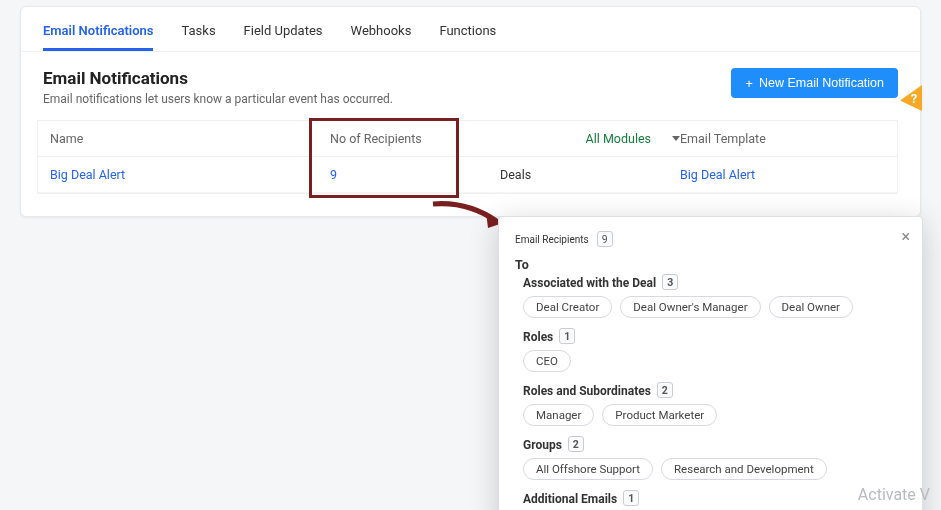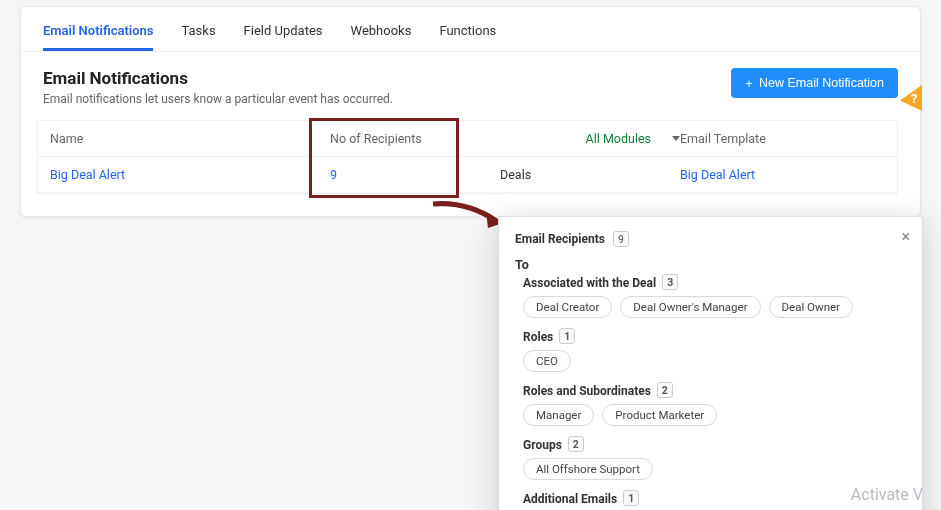--- a/index.html
+++ b/index.html
@@ -140,21 +140,21 @@
     padding: 14px 16px 10px 16px;
     font-size: 12.5px;
     color: #333;
   }
   .popup-header {
     display: flex;
     align-items: center;
     gap: 8px;
     margin-bottom: 10px;
   }
-  .popup-title { font-size: 12px; font-weight: 700; }
+  .popup-title { font-size: 10px; font-weight: 400; }
   .count-badge {
     display: inline-flex;
     align-items: center;
     justify-content: center;
     min-width: 16px;
     height: 16px;
     padding: 0 4px;
     border: 1px solid #c9ccd1;
     border-radius: 3px;
     font-size: 10.5px;
@@ -177,21 +177,21 @@
   .chip {
     border: 1px solid #d6dae0;
     border-radius: 14px;
     padding: 3px 12px;
     font-size: 11.5px;
     color: #444;
     background: #fff;
   }
   .watermark {
     position: absolute;
-    right: 18px;
+    right: 11px;
     bottom: 6px;
     color: #b8bbc0;
     font-size: 16px;
     pointer-events: none;
   }
 </style>
 </head>
 <body>
 
 <div class="card">
@@ -283,20 +283,21 @@
     </div>
   </div>
 
   <div class="group">
     <div class="group-title">
       <span>Groups</span>
       <span class="count-badge">2</span>
     </div>
     <div class="chips">
       <span class="chip">All Offshore Support</span>
+      <span class="chip">Research and Development</span>
     </div>
   </div>
 
   <div class="group">
     <div class="group-title">
       <span>Additional Emails</span>
       <span class="count-badge">1</span>
     </div>
     
   </div>

